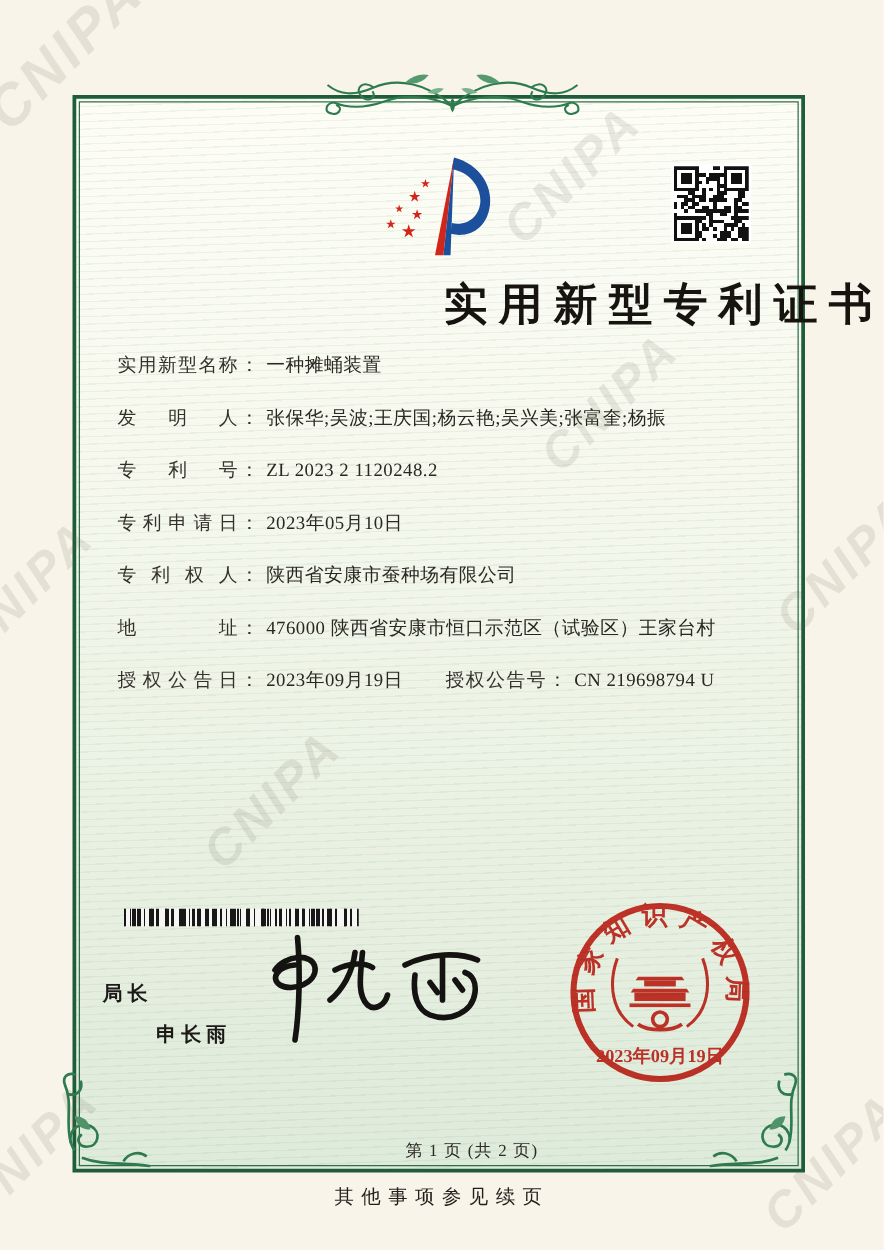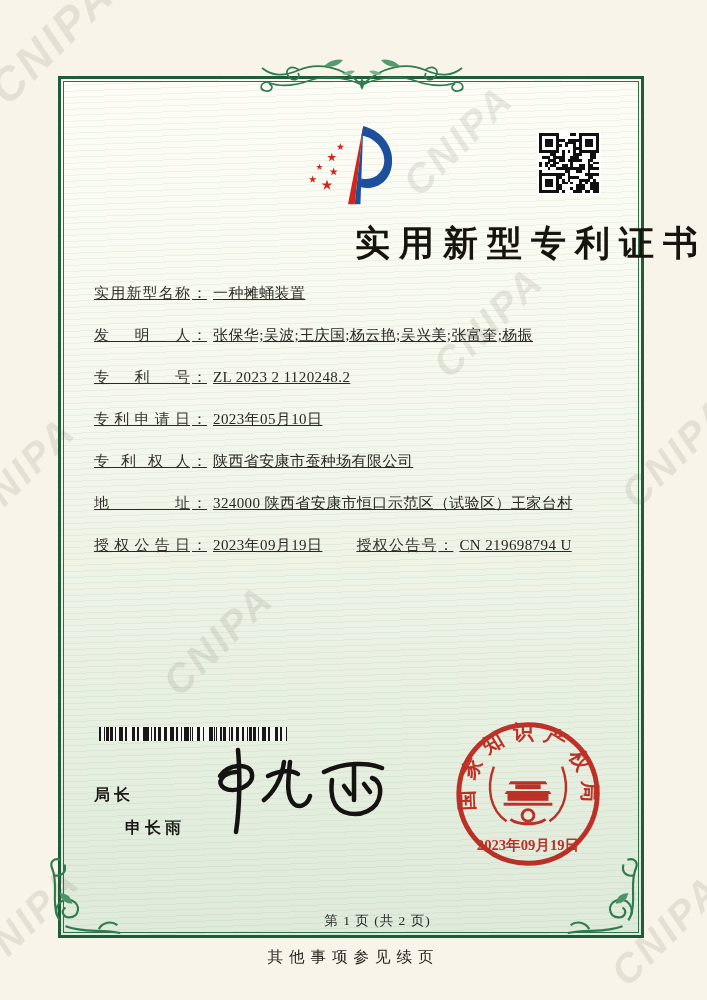--- a/index.html
+++ b/index.html
@@ -15,21 +15,21 @@
   
   .wm{position:absolute;font:italic 700 40px "Liberation Sans",sans-serif;color:rgba(100,92,78,0.13);
       transform:rotate(-45deg);letter-spacing:3px;pointer-events:none;white-space:nowrap;}
   
   .certnum{left:94px;top:106px;font-size:15px;letter-spacing:1.5px;color:#3a3732;}
   .qr{left:537px;top:131px;width:64px;height:64px;background:#ffffff;padding:2px;box-sizing:border-box;}
   .title{left:0;top:220px;width:707px;text-align:right;font-size:35px;font-weight:700;
          letter-spacing:9px;color:#17140f;}
   
   .fields{left:94px;top:282px;width:528px;font-size:15px;}
-  .frow{display:flex;align-items:baseline;line-height:22px;margin-bottom:20px;text-decoration:underline;}
+  .frow{display:flex;align-items:baseline;line-height:22px;margin-bottom:20px;}
   .flabel{display:inline-block;width:96px;flex:none;text-align:justify;text-align-last:justify;color:#34312c;}
   .fcolon{margin:0 6px 0 2px;flex:none;}
   .fvalue{letter-spacing:0.4px;color:#2a2723;}
   .grant2{display:flex;align-items:baseline;margin-left:34px;}
   .grant2 .flabel{width:80px;}
   
   .paras{left:94px;top:574px;width:526px;font-size:13.8px;line-height:1.82;font-style:italic;
          letter-spacing:0.3px;color:#26231e;}
   .paras p{margin:0 0 7px;text-indent:2em;}
   
@@ -144,21 +144,21 @@
       <span class="fvalue">2023年05月10日</span>
     </div>
     <div class="frow">
       <span class="flabel">专利权人</span>
       <span class="fcolon">：</span>
       <span class="fvalue">陕西省安康市蚕种场有限公司</span>
     </div>
     <div class="frow">
       <span class="flabel">地址</span>
       <span class="fcolon">：</span>
-      <span class="fvalue">324000 陕西省安康市恒口示范区（试验区）王家台村</span>
+      <span class="fvalue">476000 陕西省安康市恒口示范区（试验区）王家台村</span>
     </div>
     <div class="frow">
       <span class="flabel">授权公告日</span>
       <span class="fcolon">：</span>
       <span class="fvalue">2023年09月19日</span>
       <span class="grant2">
         <span class="flabel">授权公告号</span>
         <span class="fcolon">：</span>
         <span class="fvalue">CN 219698794 U</span>
       </span>
@@ -176,21 +176,21 @@
       <path d="M70,34 C82,28 94,28 100,32"></path>
       <path d="M92,20 C90,40 88,54 96,62 C102,67 110,62 112,54"></path>
       <path d="M126,30 C146,20 170,20 184,26"></path>
       <path d="M134,38 C132,54 136,66 146,70 C162,76 180,68 182,52 C183,44 180,38 174,36"></path>
       <path d="M156,24 L156,58"></path>
       <path d="M146,44 L152,52"></path>
       <path d="M166,42 L172,50"></path>
     </g>
   </svg>
 
-  <div class="abs signer" style="left:94px;top:785px;">局长</div>
+  <div class="abs signer" style="left:82px;top:785px;">局长</div>
   <div class="abs signer" style="left:99px;top:818px;margin-left:26px;">申长雨</div>
 
   <svg class="abs seal" width="156" height="156" viewBox="0 0 160 160">
     <circle cx="80" cy="80" r="71" fill="none" stroke="#d0251c" stroke-width="5"></circle>
     <path id="sealArc" d="M 33,110 A 56,56 0 1 1 127,110" fill="none"></path>
     <text font-size="21" font-weight="700" fill="#d0251c" letter-spacing="9" font-family="Liberation Serif, DejaVu Serif, serif">
       <textPath href="#sealArc" startOffset="50%" text-anchor="middle">国家知识产权局</textPath>
     </text>
     <g fill="#d0251c">
       <use href="#st2" transform="translate(80,47) scale(7)"></use>

